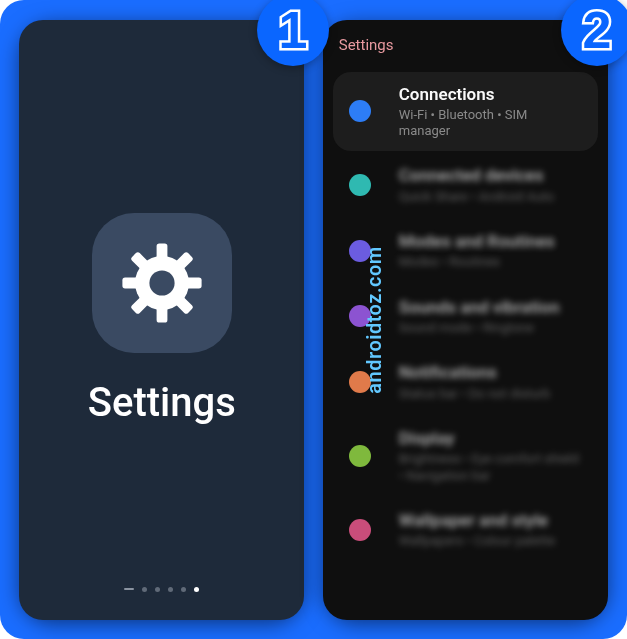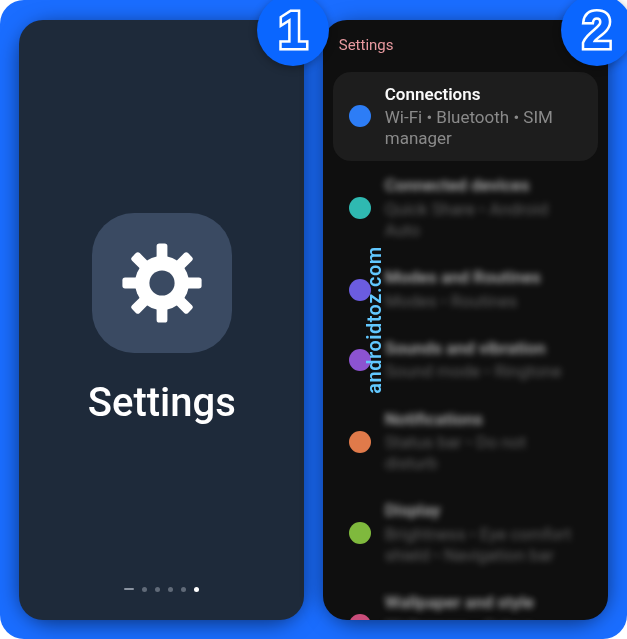--- a/index.html
+++ b/index.html
@@ -81,21 +81,21 @@
   .settings-header {
     color: #e89aa0;
     font-size: 15px;
     padding: 10px 16px 16px;
     font-weight: 400;
   }
   .list { flex: 1; overflow: hidden; }
   .item {
     display: flex;
     align-items: center;
-    gap: 14px;
+    gap: 28px;
     padding: 12px 16px;
     margin: 2px 10px;
   }
   .item.focus {
     background: #1d1d1d;
     border-radius: 18px;
   }
   .item-icon {
     width: 22px; height: 22px;
     border-radius: 50%;
@@ -104,21 +104,21 @@
   .item-text { flex: 1; min-width: 0; }
   .item-title {
     color: #fafafa;
     font-size: 17px;
     font-weight: 600;
     line-height: 1.2;
     margin-bottom: 3px;
   }
   .item-sub {
     color: #8a8a8a;
-    font-size: 17px;
+    font-size: 13px;
     line-height: 1.25;
   }
   .blur .item-title, .blur .item-sub { filter: blur(3px); opacity: 0.65; }
 
   .step-badge {
     position: absolute;
     top: -10px;
     width: 72px;
     height: 72px;
     background: #0a66ff;

